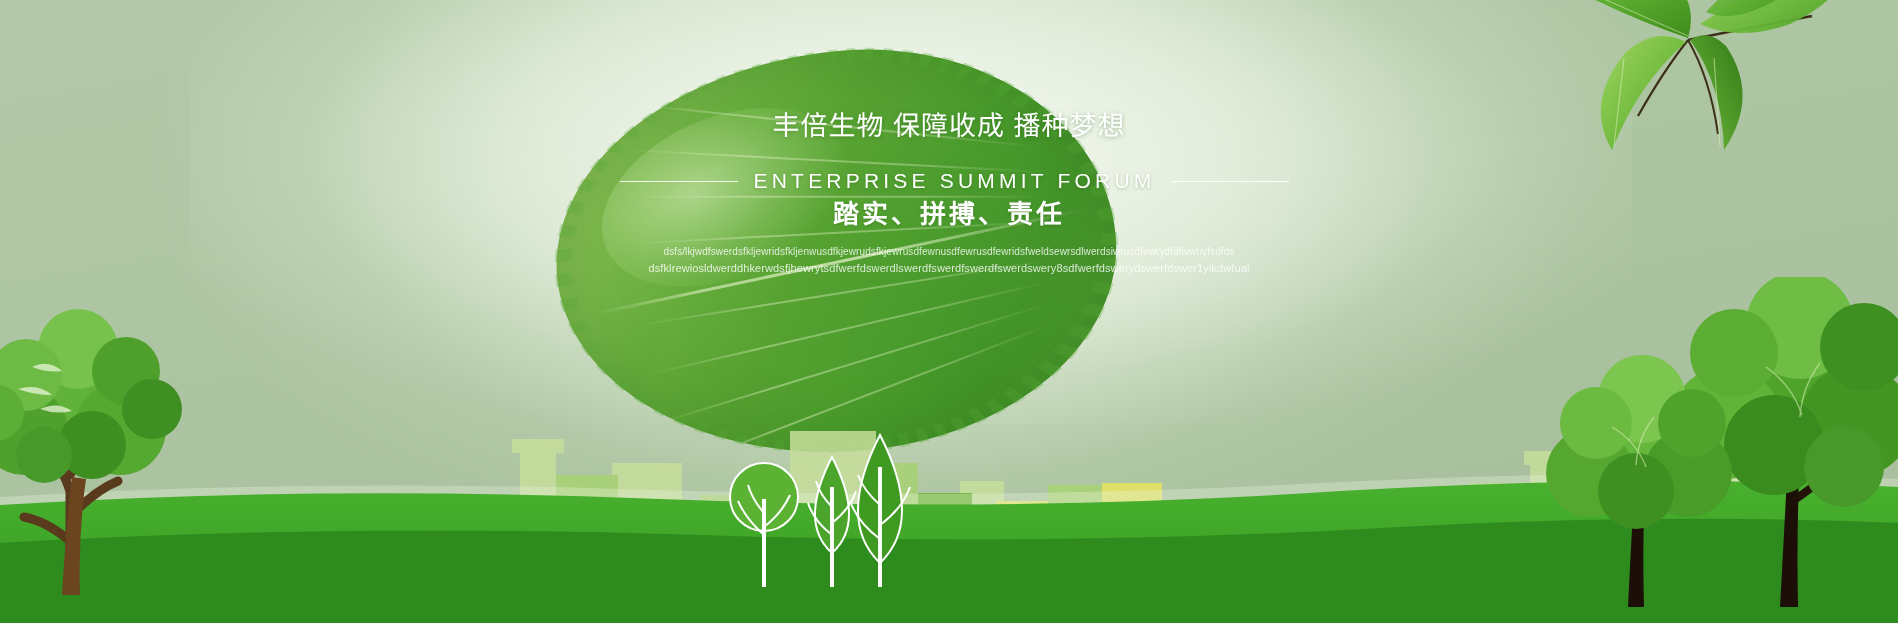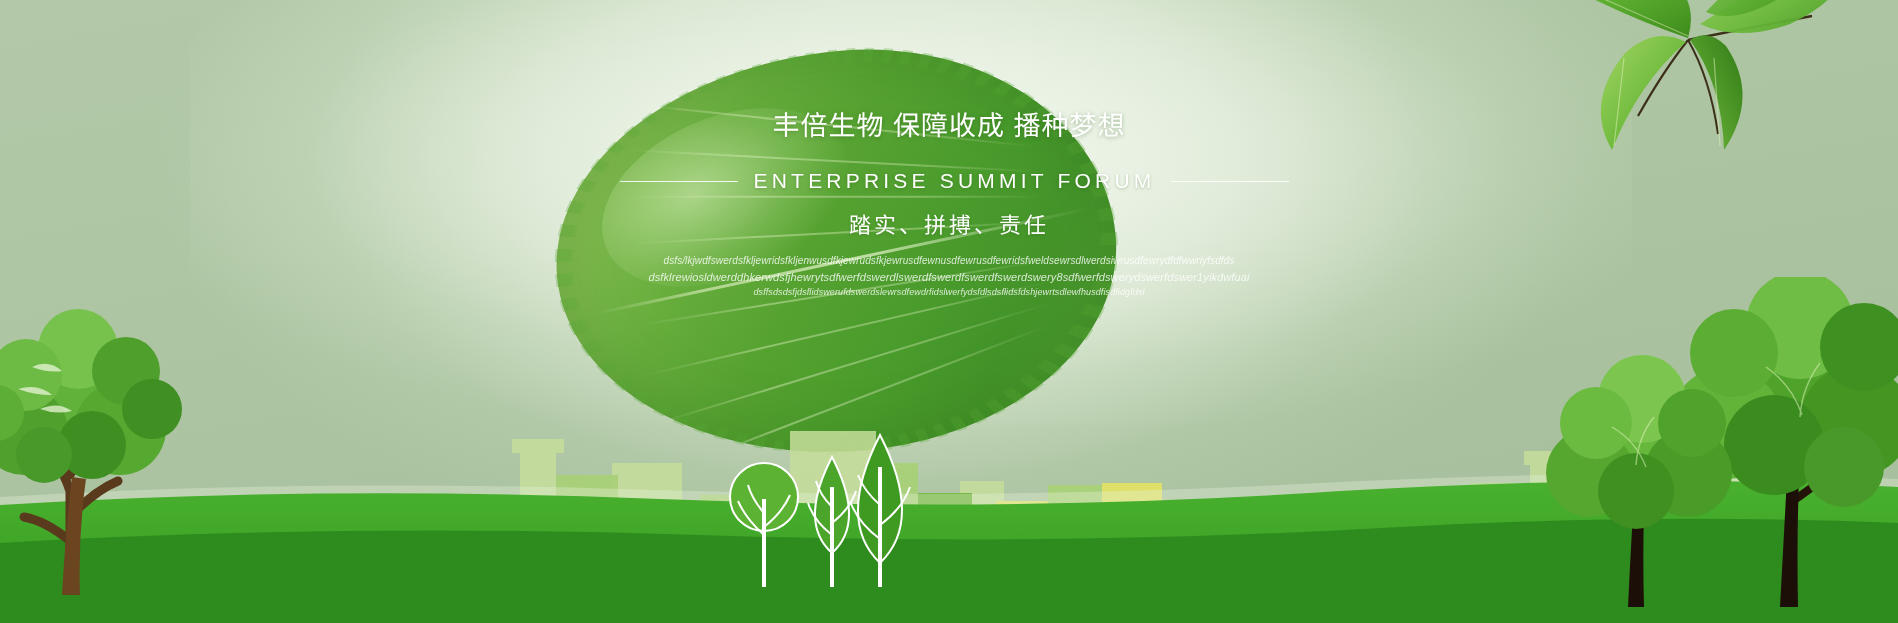--- a/index.html
+++ b/index.html
@@ -143,29 +143,28 @@
   .rule-row{
     display:flex; align-items:center; justify-content:center;
     gap:16px; margin-top:26px;padding-left:11px;
   }
   .rule{ width:118px; height:1px; background:rgba(255,255,255,.88); }
   .eng{
     font-size:21px; letter-spacing:4.2px; font-weight:400; color:#fff;
     white-space:nowrap; text-shadow:0 1px 3px rgba(40,90,20,.30);
   }
   .subcn{
-    margin-top:14px;
-    font-size:22px; letter-spacing:3px; color:#fff;
+    font-size:26px; letter-spacing:3px; color:#fff;
     text-shadow:0 1px 3px rgba(40,90,20,.30);
+    font-weight:bold;
   }
   .filler{
     margin-top:14px; line-height:1.55;
     font-size:10px; letter-spacing:.1px;
     color:rgba(255,255,255,.80);
-    font-style:italic;
   }
   .filler div{ white-space:nowrap; }
   .filler .f2{ font-size:11px; }
   .filler .f3{ font-size:9px; }
 
   
   .ground{ position:absolute; left:0; bottom:0; width:1898px; height:200px; }
   .city{  position:absolute; left:0; bottom:54px; width:1898px; height:150px; }
   .trees-left{ position:absolute; left:-34px; bottom:28px; width:330px; height:290px; }
   .trees-right{ position:absolute; right:-6px; bottom:16px; width:400px; height:330px; }
@@ -244,21 +243,20 @@
       <span class="rule"></span>
       <span class="eng">ENTERPRISE SUMMIT FORUM</span>
       <span class="rule"></span>
     </div>
 
     <div class="subcn">踏实、拼搏、责任</div>
 
     <div class="filler">
       <div class="f1">dsfs/lkjwdfswerdsfkljewridsfkljenwusdfkjewrudsfkjewrusdfewnusdfewrusdfewridsfweldsewrsdlwerdsiwrusdfewrydfdfwwriyfsdfds</div>
       <div class="f2">dsfklrewiosldwerddhkerwdsfjhewrytsdfwerfdswerdlswerdfswerdfswerdfswerdswery8sdfwerfdswerydswerfdswer1yikdwfuai</div>
-      <div class="f3">dsffsdsdsfjdsflidswerufdswerdslewrsdfewdrfidslwerfydsfdlsdsflidsfdshjewrtsdlewfhusdfisdfidgfdsl</div>
     </div>
   </div>
 
   <svg class="city" viewBox="0 0 1898 150" preserveAspectRatio="none">
 
     <g fill="#C6DE9B" opacity=".85">
       <rect x="520" y="28" width="36" height="122"></rect>
       <rect x="512" y="20" width="52" height="14"></rect>
       <rect x="612" y="44" width="70" height="106"></rect>
       <rect x="790" y="12" width="86" height="138"></rect>

